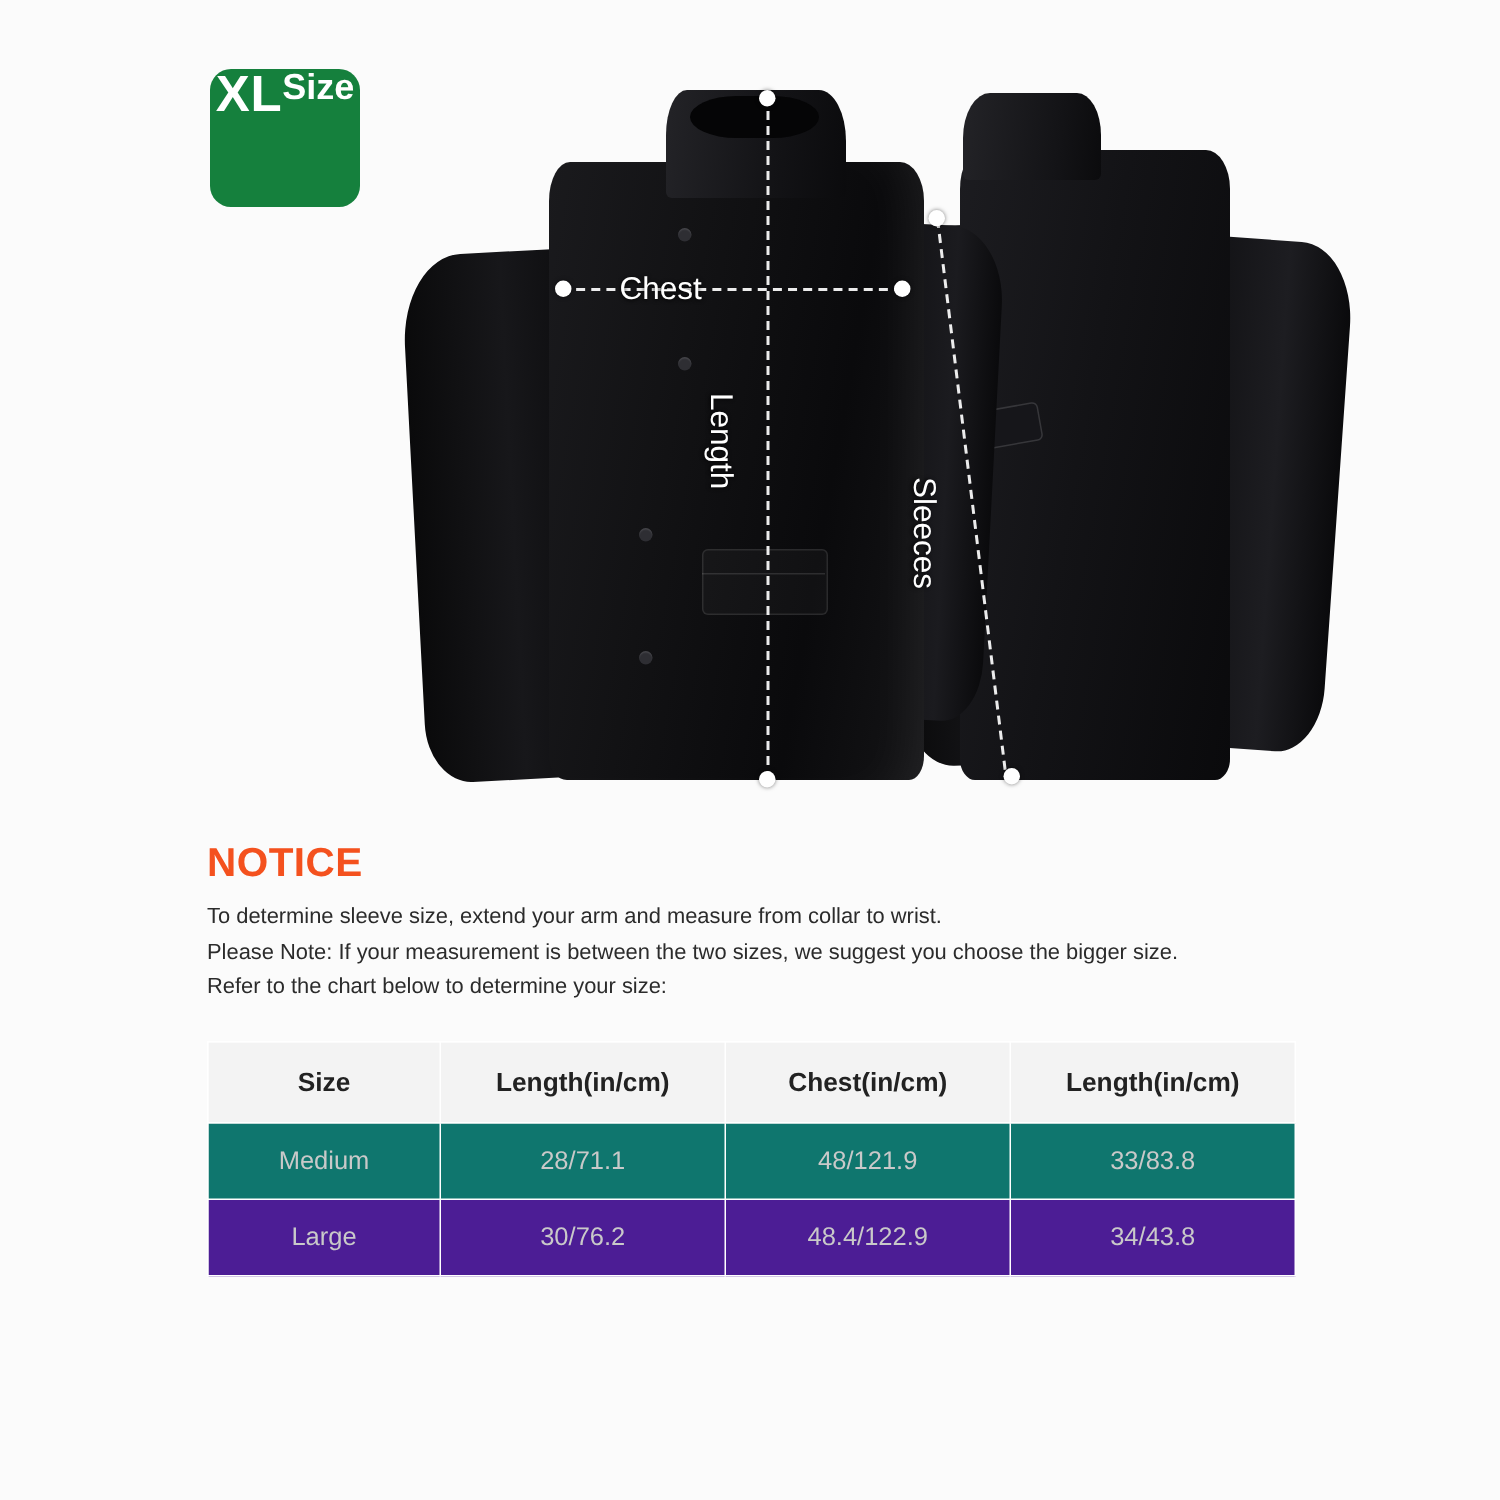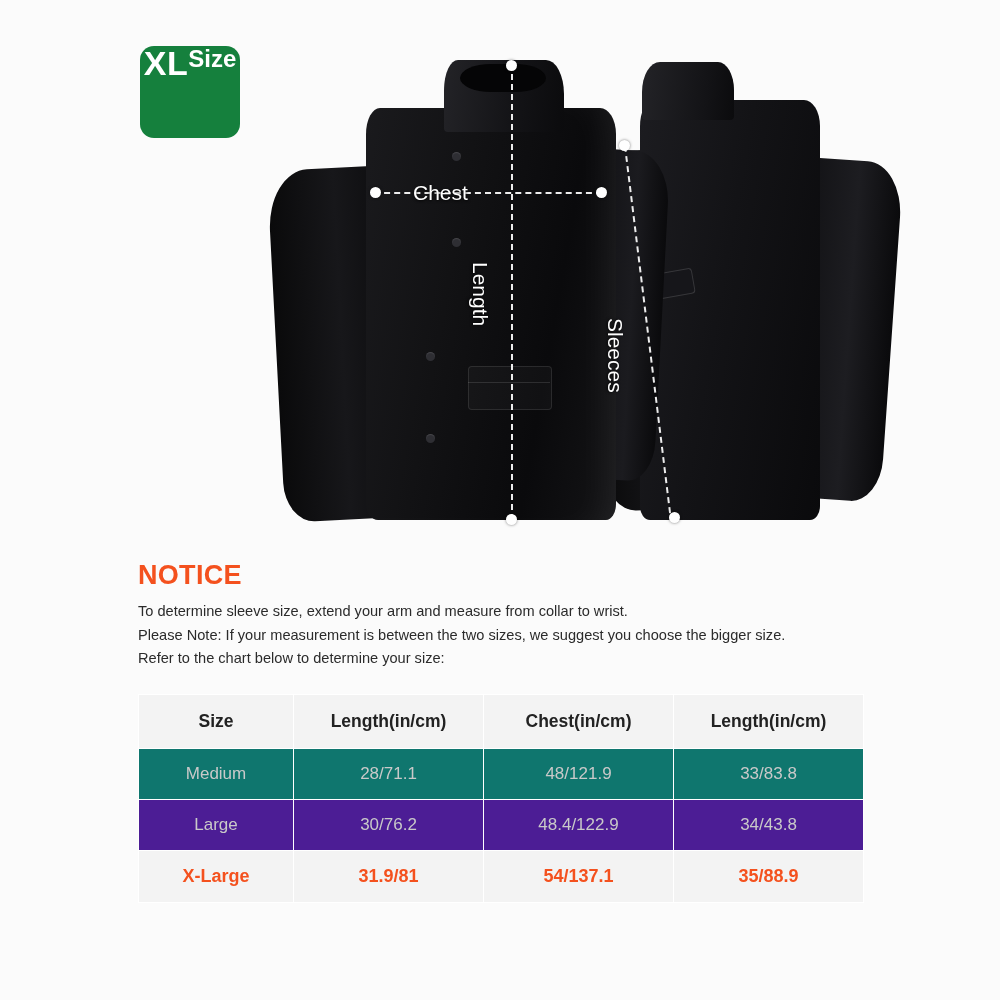--- a/index.html
+++ b/index.html
@@ -376,23 +376,17 @@
           <td>28/71.1</td>
           <td>48/121.9</td>
           <td>33/83.8</td>
         </tr>
         <tr class="alt">
           <td>Large</td>
           <td>30/76.2</td>
           <td>48.4/122.9</td>
           <td>34/43.8</td>
         </tr>
-        <tr class="highlight">
-          <td>X-Large</td>
-          <td>31.9/81</td>
-          <td>54/137.1</td>
-          <td>35/88.9</td>
-        </tr>
       </tbody>
     </table>
   </div>
 
 </div>
 
 </body></html>

